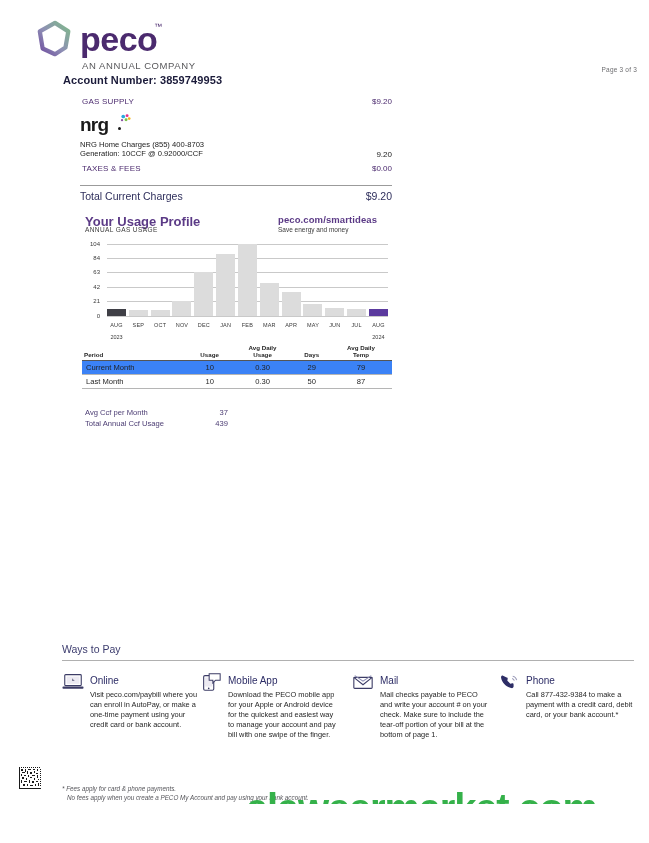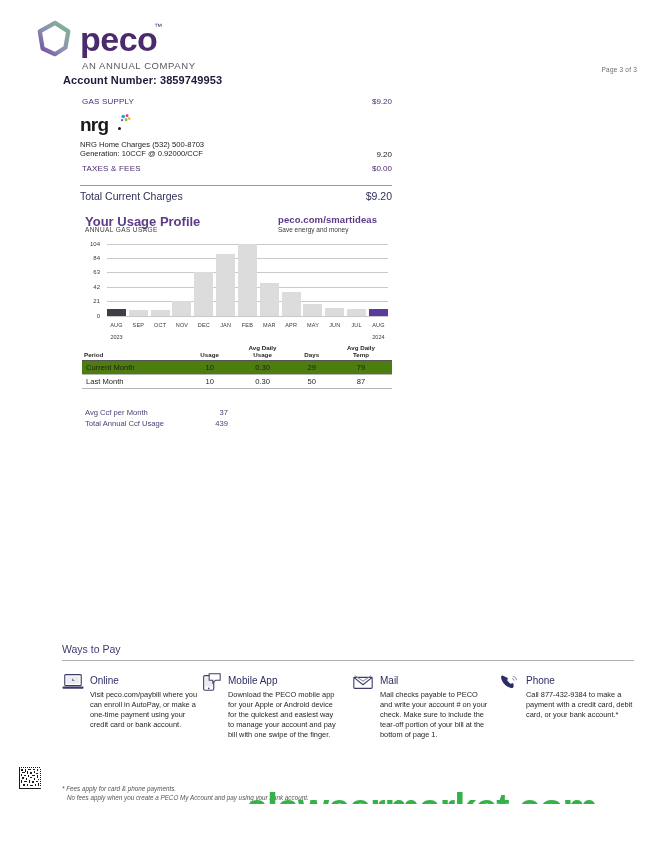--- a/index.html
+++ b/index.html
@@ -299,21 +299,21 @@
   }
   #usage-table th.l { text-align: left; }
   #usage-table th.c { text-align: center; }
   #usage-table td {
     padding: 2px 2px;
     font-size: 7.6px;
     border-bottom: 1px solid #b5b5b5;
   }
   #usage-table td.l { text-align: left; padding-left: 4px; }
   #usage-table td.c { text-align: center; }
-  #usage-table tr.alt td { background: #4d7c0f; }
+  #usage-table tr.alt td { background: #3b82f6; }
   #usage-table tr.last td { border-bottom: 1px solid #555; }
 
   #summary-lines {
     position: absolute;
     left: 85px;
     top: 408px;
     font-size: 7.6px;
     color: #4b3c73;
     line-height: 10.5px;
   }
@@ -430,21 +430,21 @@
     <svg id="nrg-spark" viewBox="0 0 20 16">
       <circle cx="8" cy="4" r="2.1" fill="#2aa7dd"></circle>
       <circle cx="12.4" cy="3" r="1.7" fill="#e8308a"></circle>
       <circle cx="14.8" cy="6.4" r="1.5" fill="#f5b61a"></circle>
       <circle cx="11.2" cy="7.6" r="1.7" fill="#7cc04a"></circle>
       <circle cx="6.6" cy="8.2" r="1.3" fill="#8a4fa3"></circle>
     </svg>
   </div>
 
   <div id="nrg-lines">
-    <div>NRG Home Charges (532) 500-8703</div>
+    <div>NRG Home Charges (855) 400-8703</div>
     <div>Generation: 10CCF @ 0.92000/CCF</div>
   </div>
   <div id="nrg-amount">9.20</div>
 
   <div class="charge-row" style="top:164px;">
     <span class="lbl">TAXES &amp; FEES</span>
     <span class="amt">$0.00</span>
   </div>
 
   <div id="total-rule"></div>

